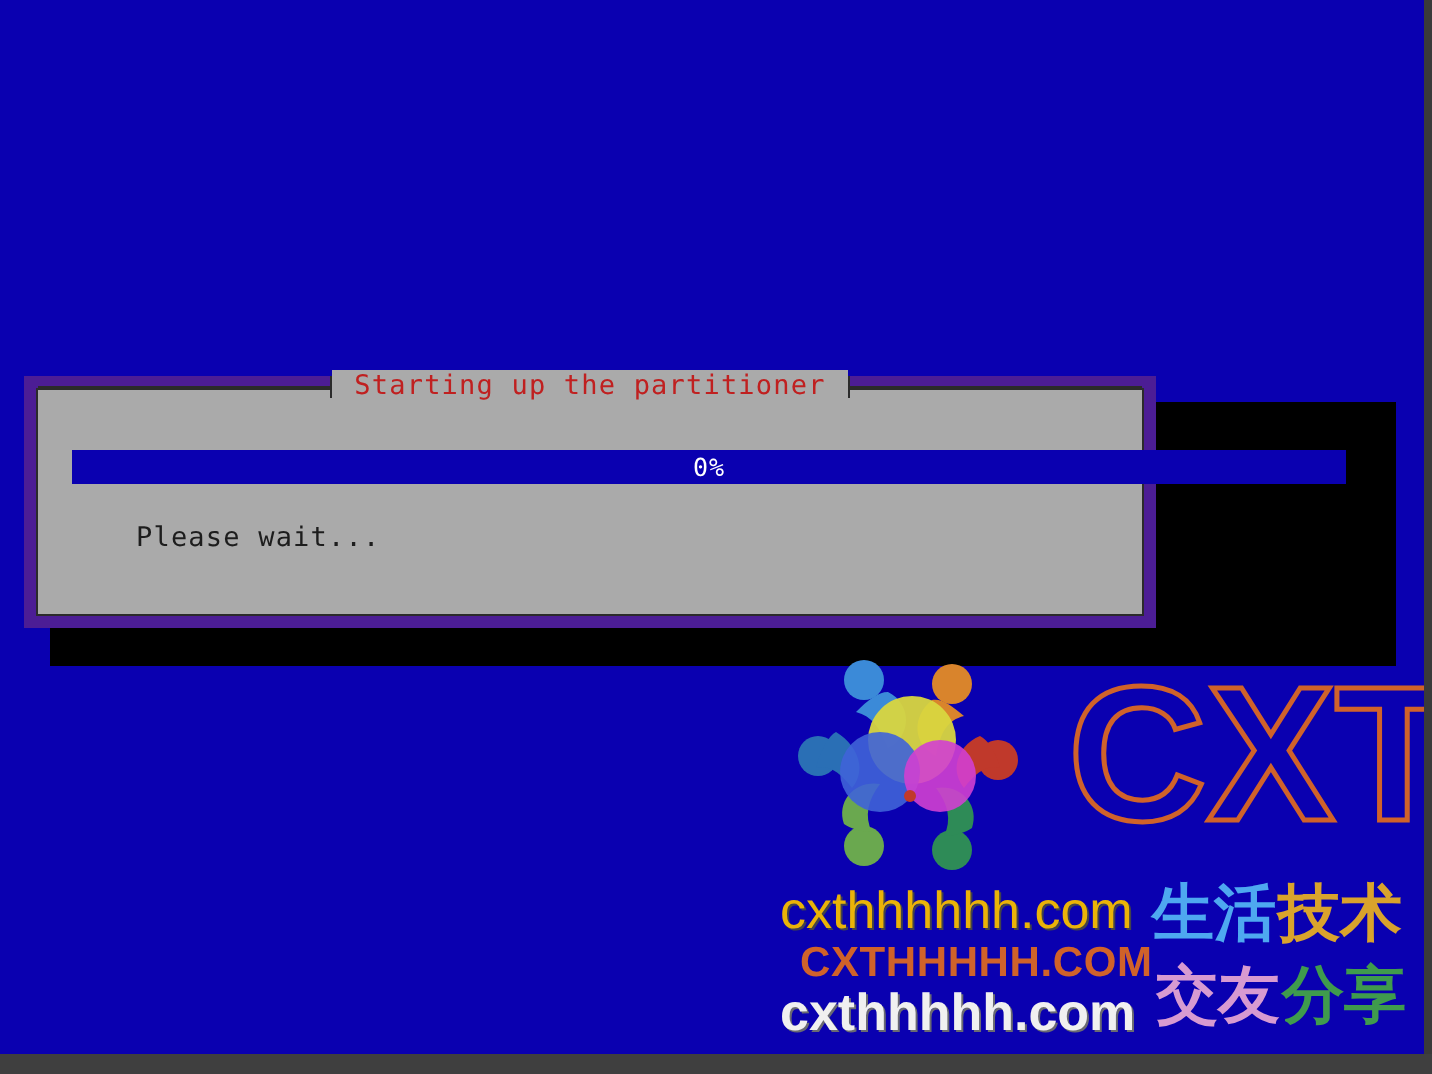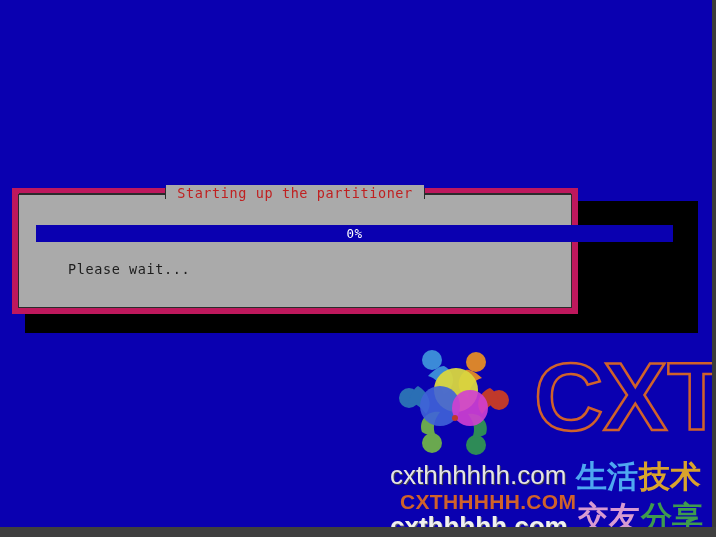--- a/index.html
+++ b/index.html
@@ -39,21 +39,21 @@
     width: 673px;
     height: 132px;
     background: #000000;
   }
   .dialog {
     position: absolute;
     left: 12px;
     top: 188px;
     width: 566px;
     height: 126px;
-    background: #be185d;
+    background: #4c1d95;
     box-sizing: border-box;
     padding: 6px;
   }
   .dialog-inner {
     position: relative;
     width: 100%;
     height: 100%;
     box-sizing: border-box;
     border: 1px solid #2b2b2b;
     background: #aaaaaa;
@@ -145,21 +145,21 @@
     font-size: 13.5px;
     letter-spacing: 0.6px;
     white-space: nowrap;
     margin-left: 32px;
   }
 
   
   .watermark {
     position: absolute;
     left: 386px;
-    top: 344px;
+    top: 324px;
     width: 330px;
     height: 193px;
   }
   .wm-logo {
     position: absolute;
     left: 8px;
     top: 2px;
     width: 120px;
     height: 112px;
   }
@@ -173,21 +173,21 @@
   .wm-line {
     position: absolute;
     white-space: nowrap;
     font-family: "Liberation Sans", sans-serif;
   }
   .wm-line-1 {
     left: 4px;
     top: 116px;
     font-size: 26px;
     font-weight: 400;
-    color: #e5e5e5;
+    color: #eab308;
     text-shadow: 1px 1px 0 #43434a;
   }
   .wm-line-2 {
     left: 14px;
     top: 146px;
     font-size: 21px;
     font-weight: 700;
     color: #d0622a;
     letter-spacing: 0.3px;
   }

